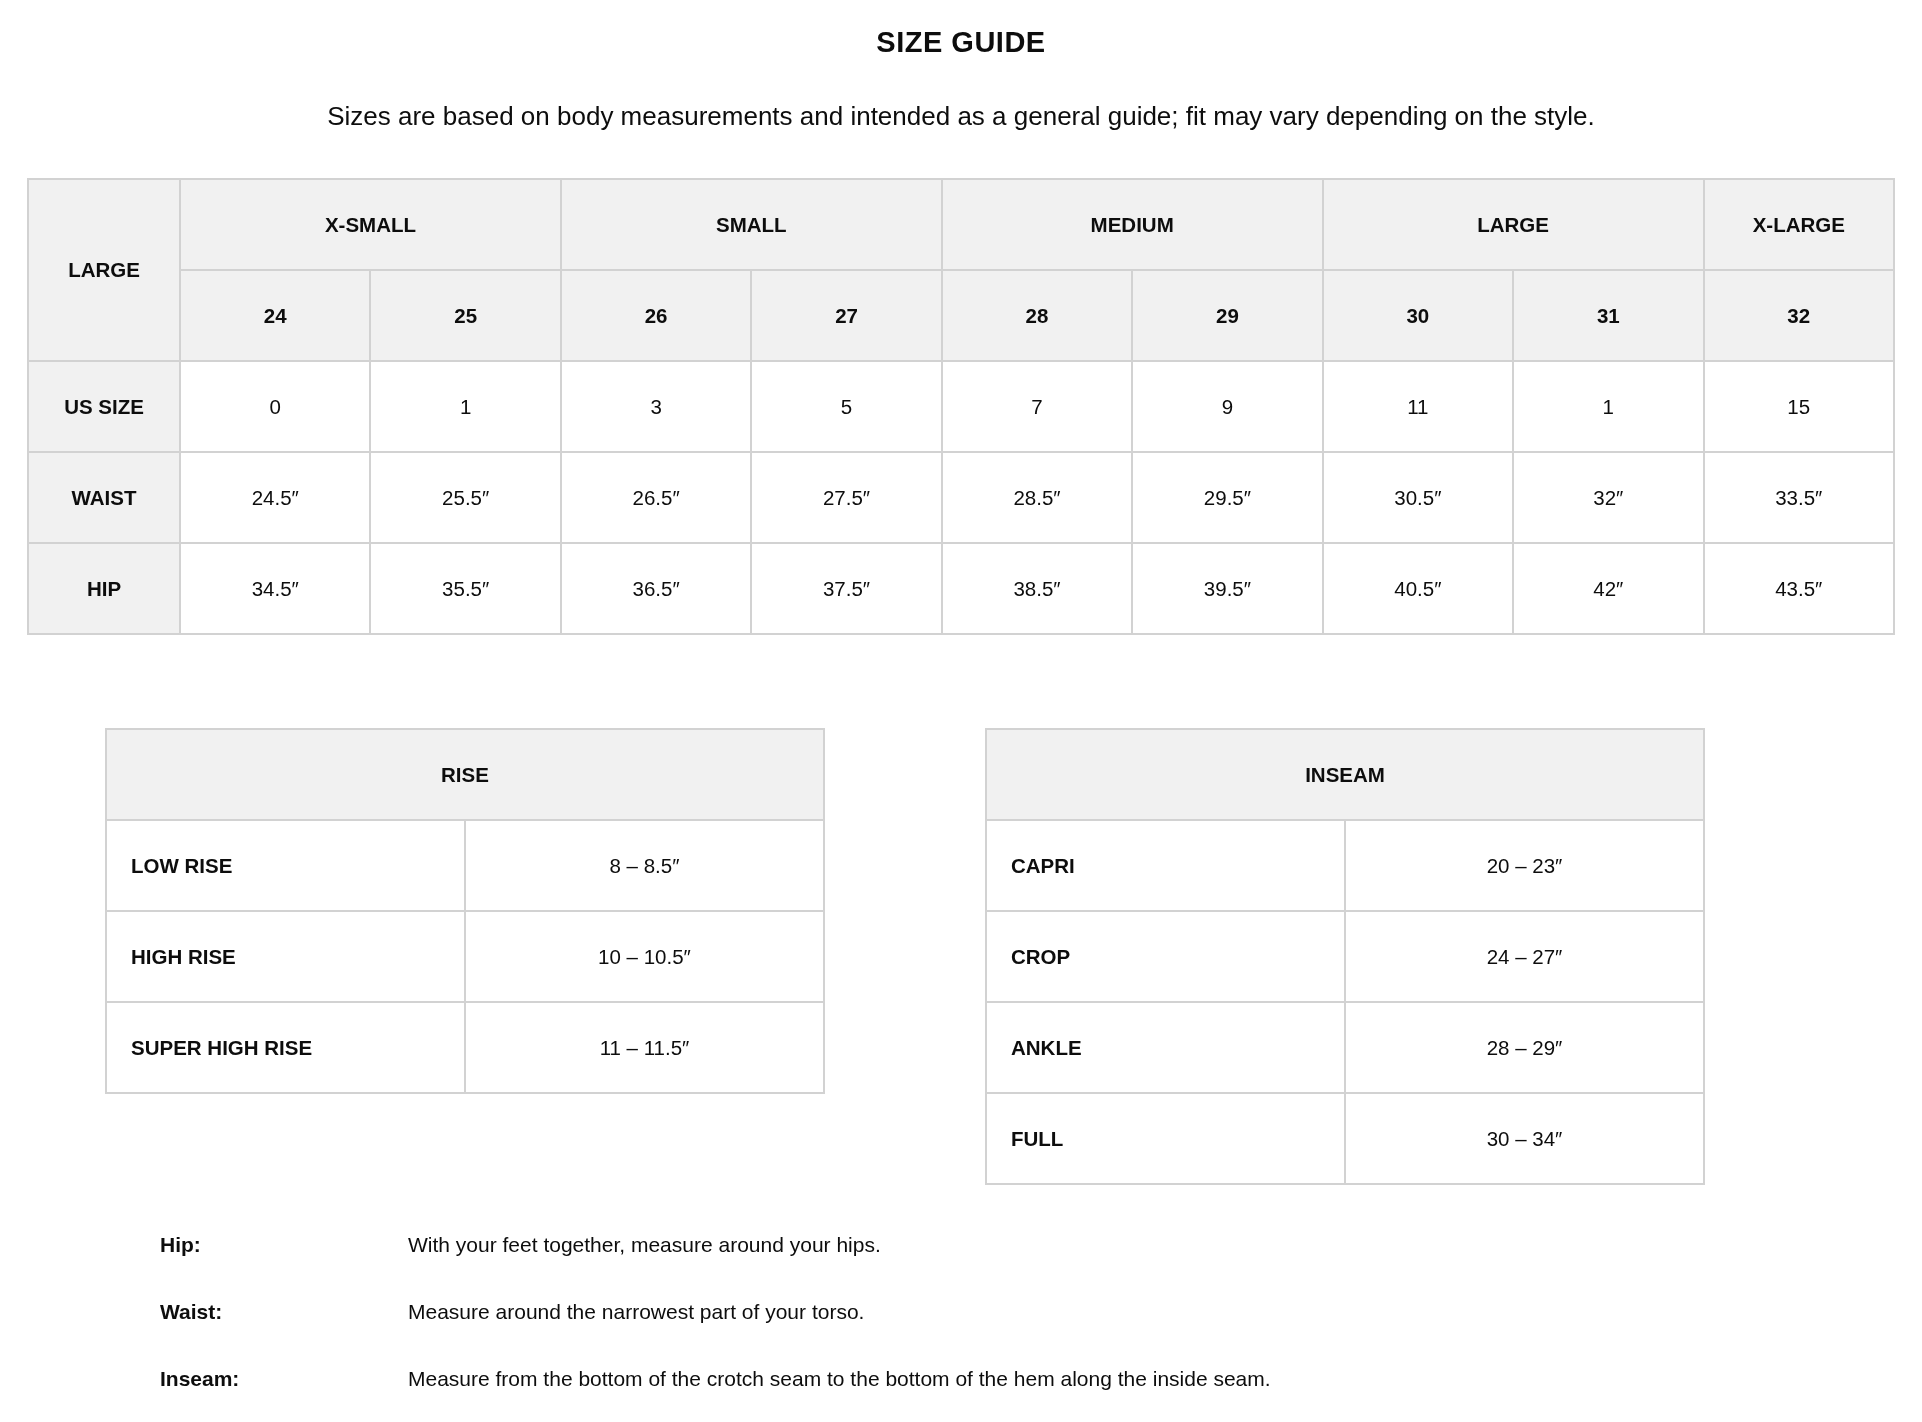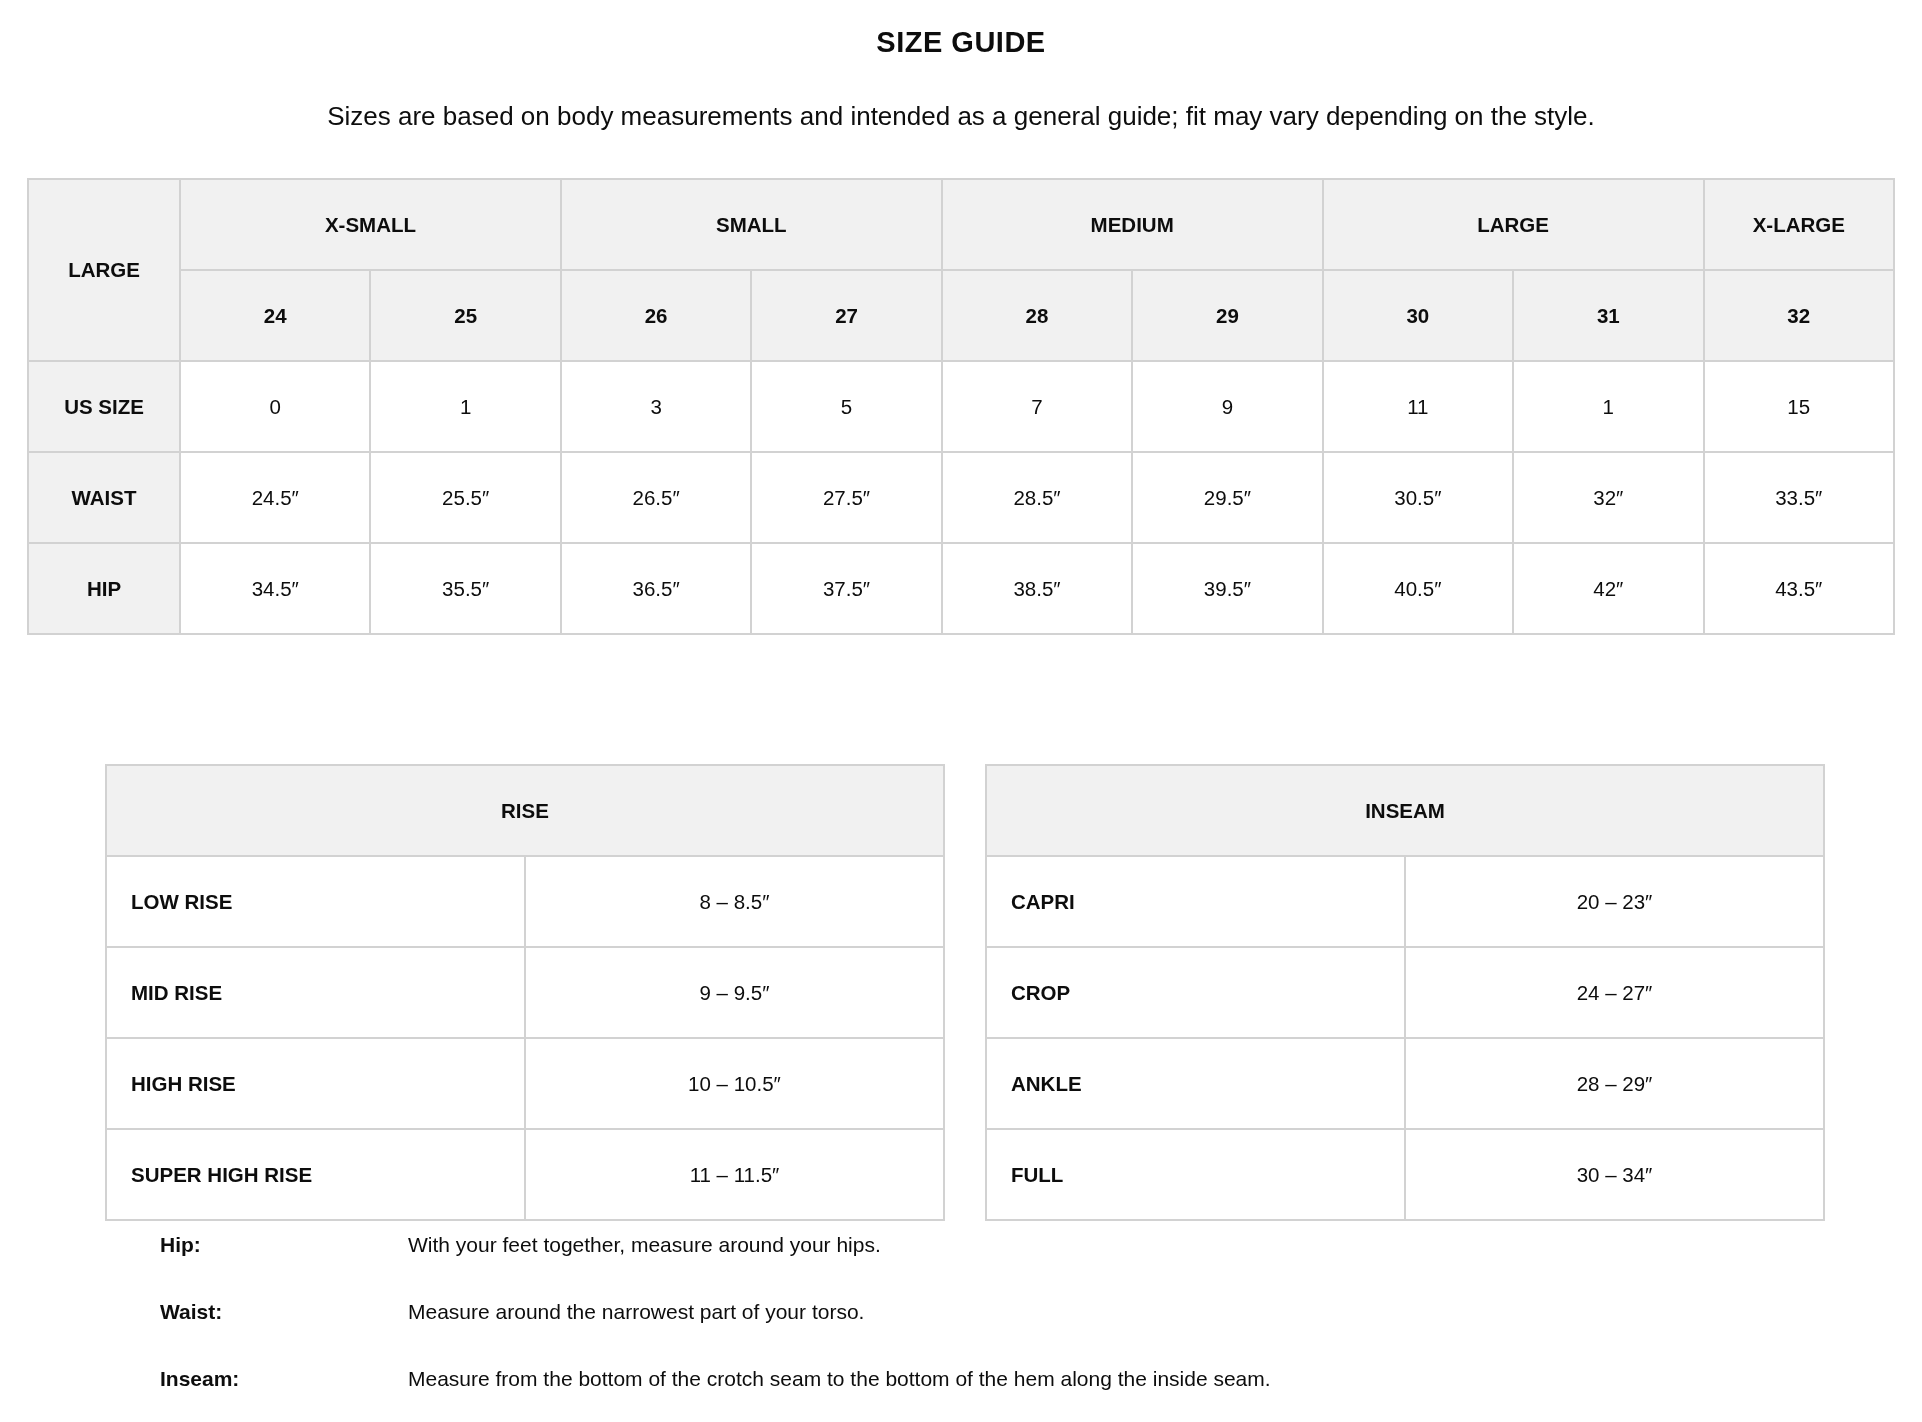--- a/index.html
+++ b/index.html
@@ -36,21 +36,21 @@
   td { background: #ffffff; font-weight: normal; }
 
   .sizing-table {
     position: absolute;
     left: 27px; top: 178px;
     width: 1868px;
   }
   .sizing-table tr { height: 91px; }
   .sizing-table .corner { width: 152px; }
 
-  .sub-table { position: absolute; top: 764px; width: 840px; }
+  .sub-table { position: absolute; top: 728px; width: 720px; }
   .sub-table tr { height: 91px; }
   .sub-table.rise { left: 105px; }
   .sub-table.inseam { left: 985px; }
   .sub-table th.row-label {
     text-align: left;
     padding-left: 24px;
     background: #ffffff;
   }
   .sub-table th.table-title { background: #f1f1f1; }
 
@@ -152,24 +152,20 @@
       <col style="width:50%">
       <col style="width:50%">
     </colgroup>
   <tbody>
     <tr>
       <th colspan="2" class="table-title">RISE</th>
     </tr>
     <tr>
       <th class="row-label">LOW RISE</th>
       <td>8 – 8.5″</td>
-    </tr>
-    <tr>
-      <th class="row-label">MID RISE</th>
-      <td>9 – 9.5″</td>
     </tr>
     <tr>
       <th class="row-label">HIGH RISE</th>
       <td>10 – 10.5″</td>
     </tr>
     <tr>
       <th class="row-label">SUPER HIGH RISE</th>
       <td>11 – 11.5″</td>
     </tr>
   </tbody>

